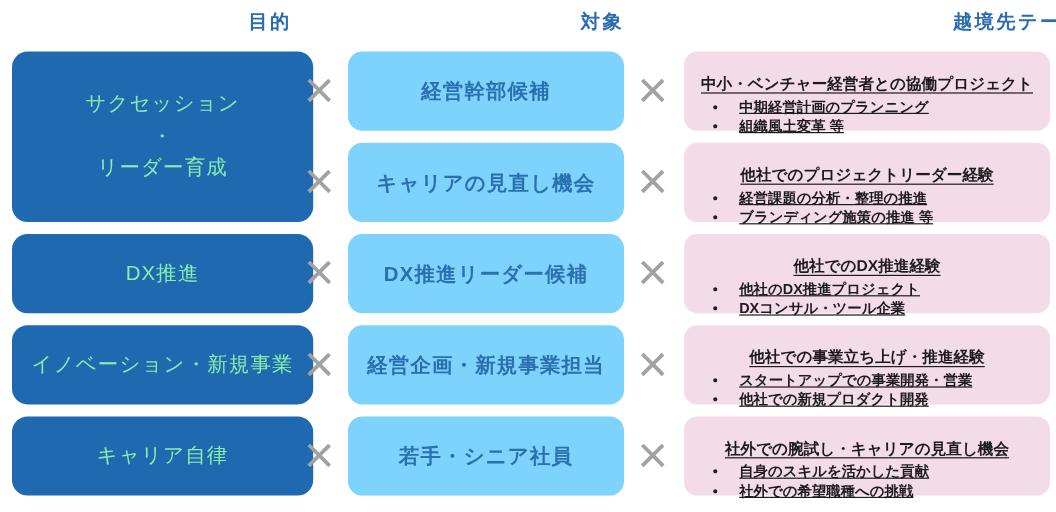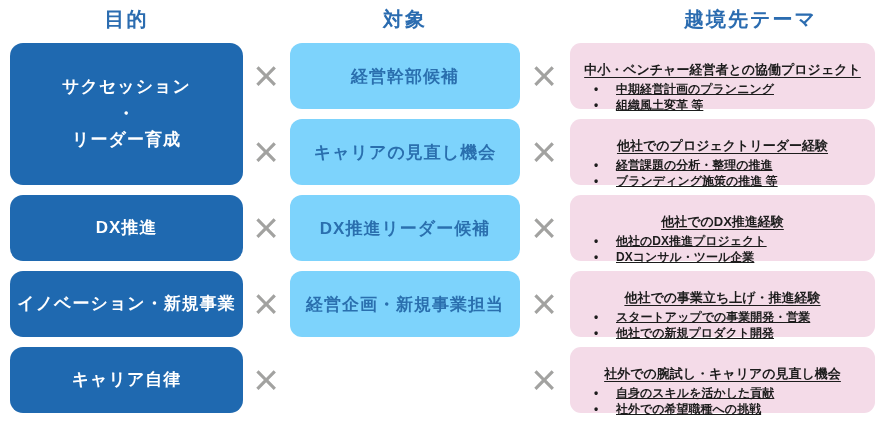--- a/index.html
+++ b/index.html
@@ -2,25 +2,25 @@
 <html><head>
 <meta charset="utf-8">
 <style>
   html,body{margin:0;padding:0;background:#ffffff;}
   .canvas{
     position:relative;width:880px;height:427px;background:#ffffff;overflow:hidden;
     font-family:"Liberation Sans","DejaVu Sans",sans-serif;
   }
   .col-header{
     position:absolute;top:6px;height:26px;line-height:26px;
-    text-align:center;font-size:20px;font-weight:bold;color:#2b6cb0;letter-spacing:2px;
+    text-align:right;font-size:16px;font-weight:bold;color:#2b6cb0;letter-spacing:2px;
   }
   .pbox{
-    position:absolute;left:10px;width:233px;background:#1f69b0;border-radius:13px;
-    color:#ffffff;font-size:17px;font-weight:bold;letter-spacing:1px;
+    position:absolute;left:10px;width:251px;background:#1f69b0;border-radius:13px;
+    color:#86efac;font-size:17px;font-weight:normal;letter-spacing:1px;
     display:flex;align-items:center;justify-content:center;text-align:center;
     white-space:pre-line;line-height:1.55;
   }
   .tbox{
     position:absolute;left:290px;width:230px;height:66px;background:#7dd3fc;border-radius:12px;
     color:#2a6fae;font-size:17px;font-weight:bold;letter-spacing:1px;
     display:flex;align-items:center;justify-content:center;text-align:center;
   }
   .thbox{
     position:absolute;left:570px;width:305px;height:66px;background:#f4dbe8;border-radius:11px;
@@ -99,20 +99,21 @@
   <div class="times colB" style="top:271px">×</div>
   <div class="thbox" style="top:271px">
     <div class="th-title">他社での事業立ち上げ・推進経験</div>
     <ul class="th-list">
       <li>スタートアップでの事業開発・営業</li>
       <li>他社での新規プロダクト開発</li>
     </ul>
   </div>
 
   <div class="times colA" style="top:347px">×</div>
+  <div class="tbox" style="top:347px">若手・シニア社員</div>
   <div class="times colB" style="top:347px">×</div>
   <div class="thbox" style="top:347px">
     <div class="th-title">社外での腕試し・キャリアの見直し機会</div>
     <ul class="th-list">
       <li>自身のスキルを活かした貢献</li>
       <li>社外での希望職種への挑戦</li>
     </ul>
   </div>
 
 </div>

